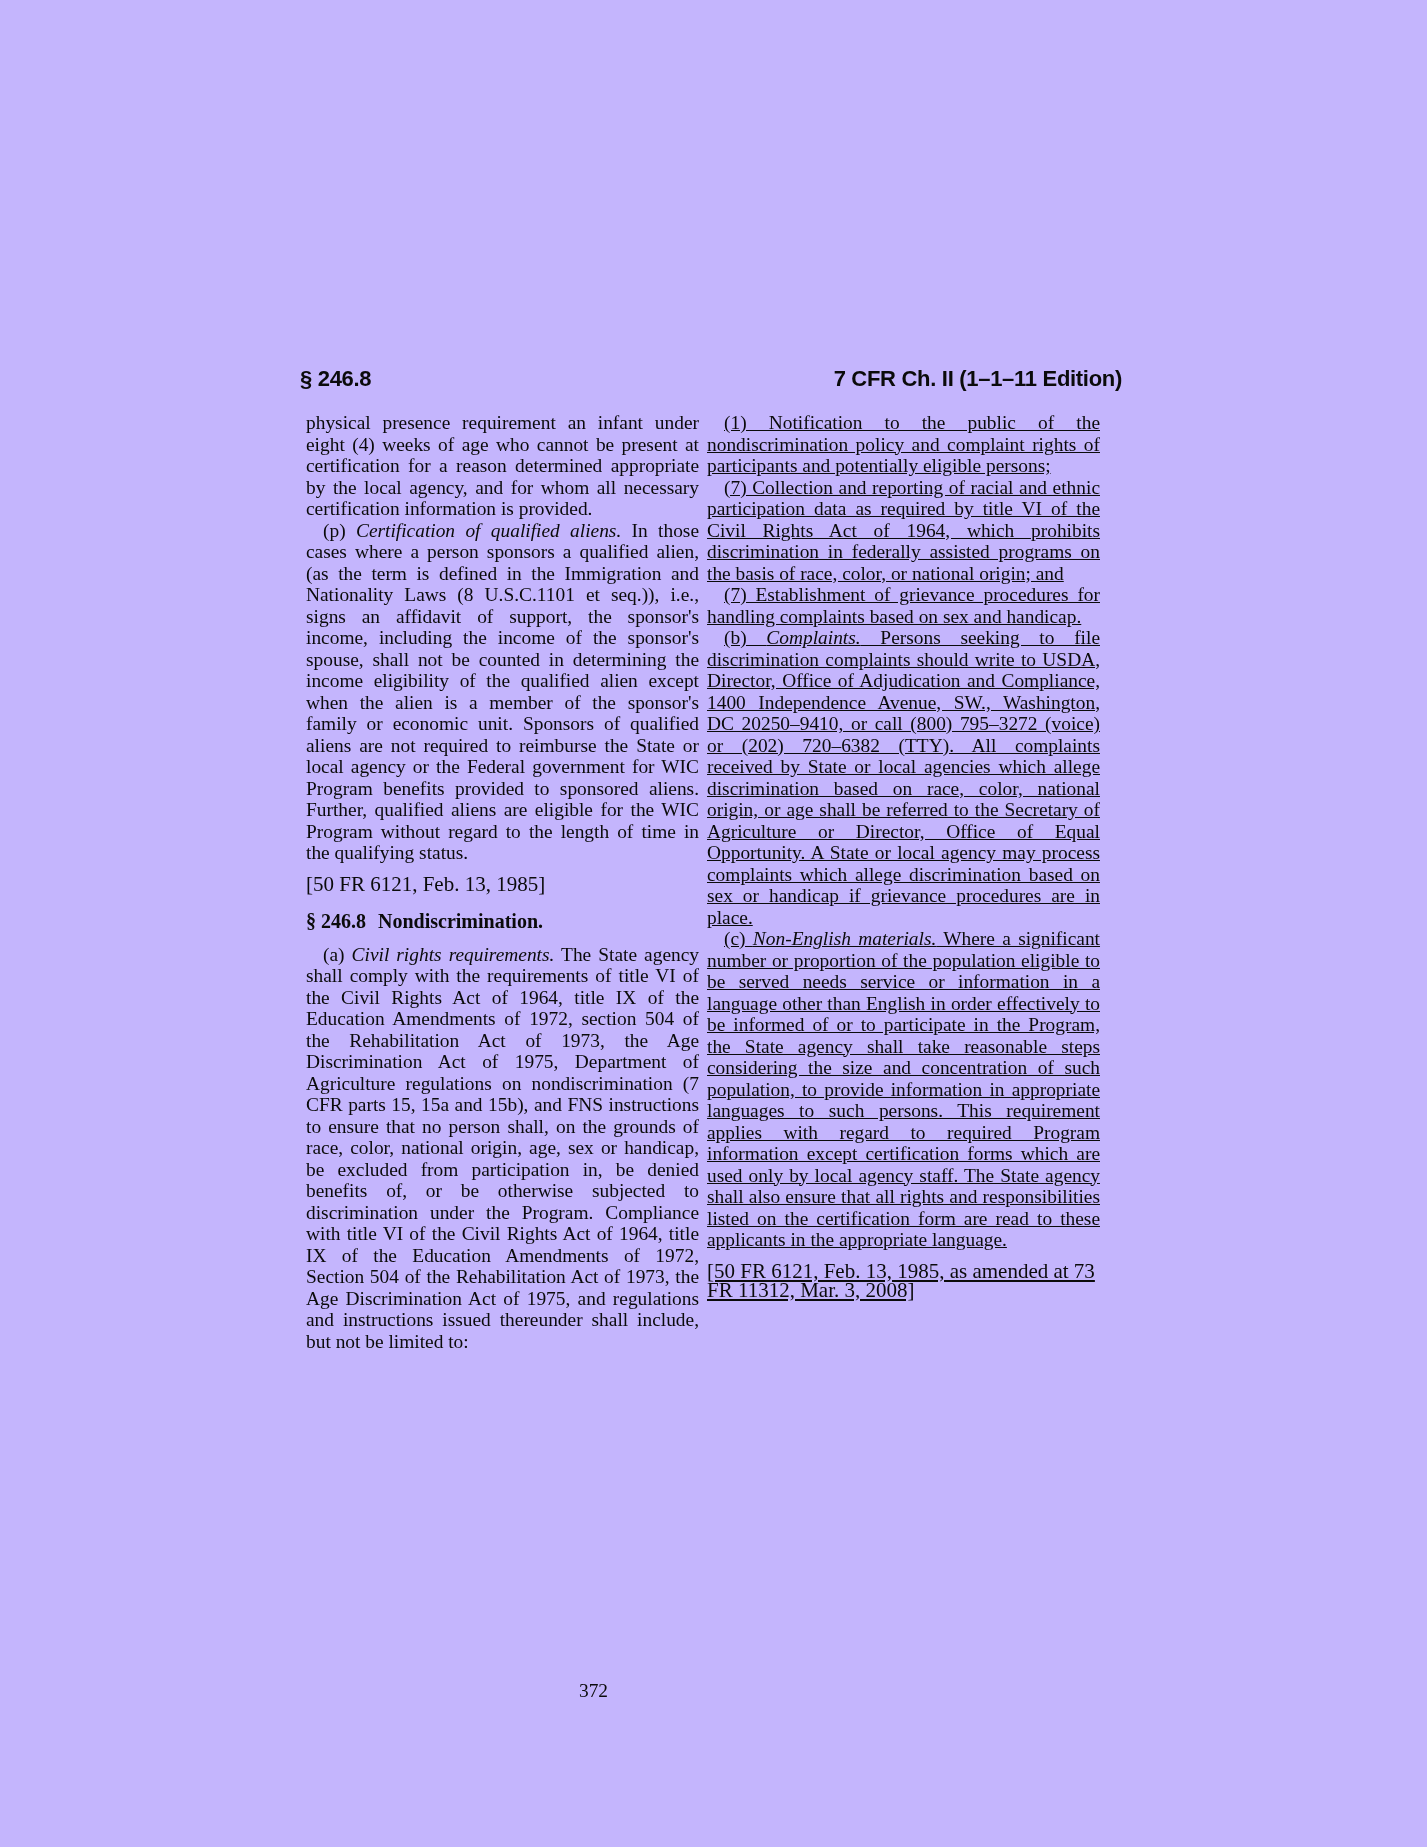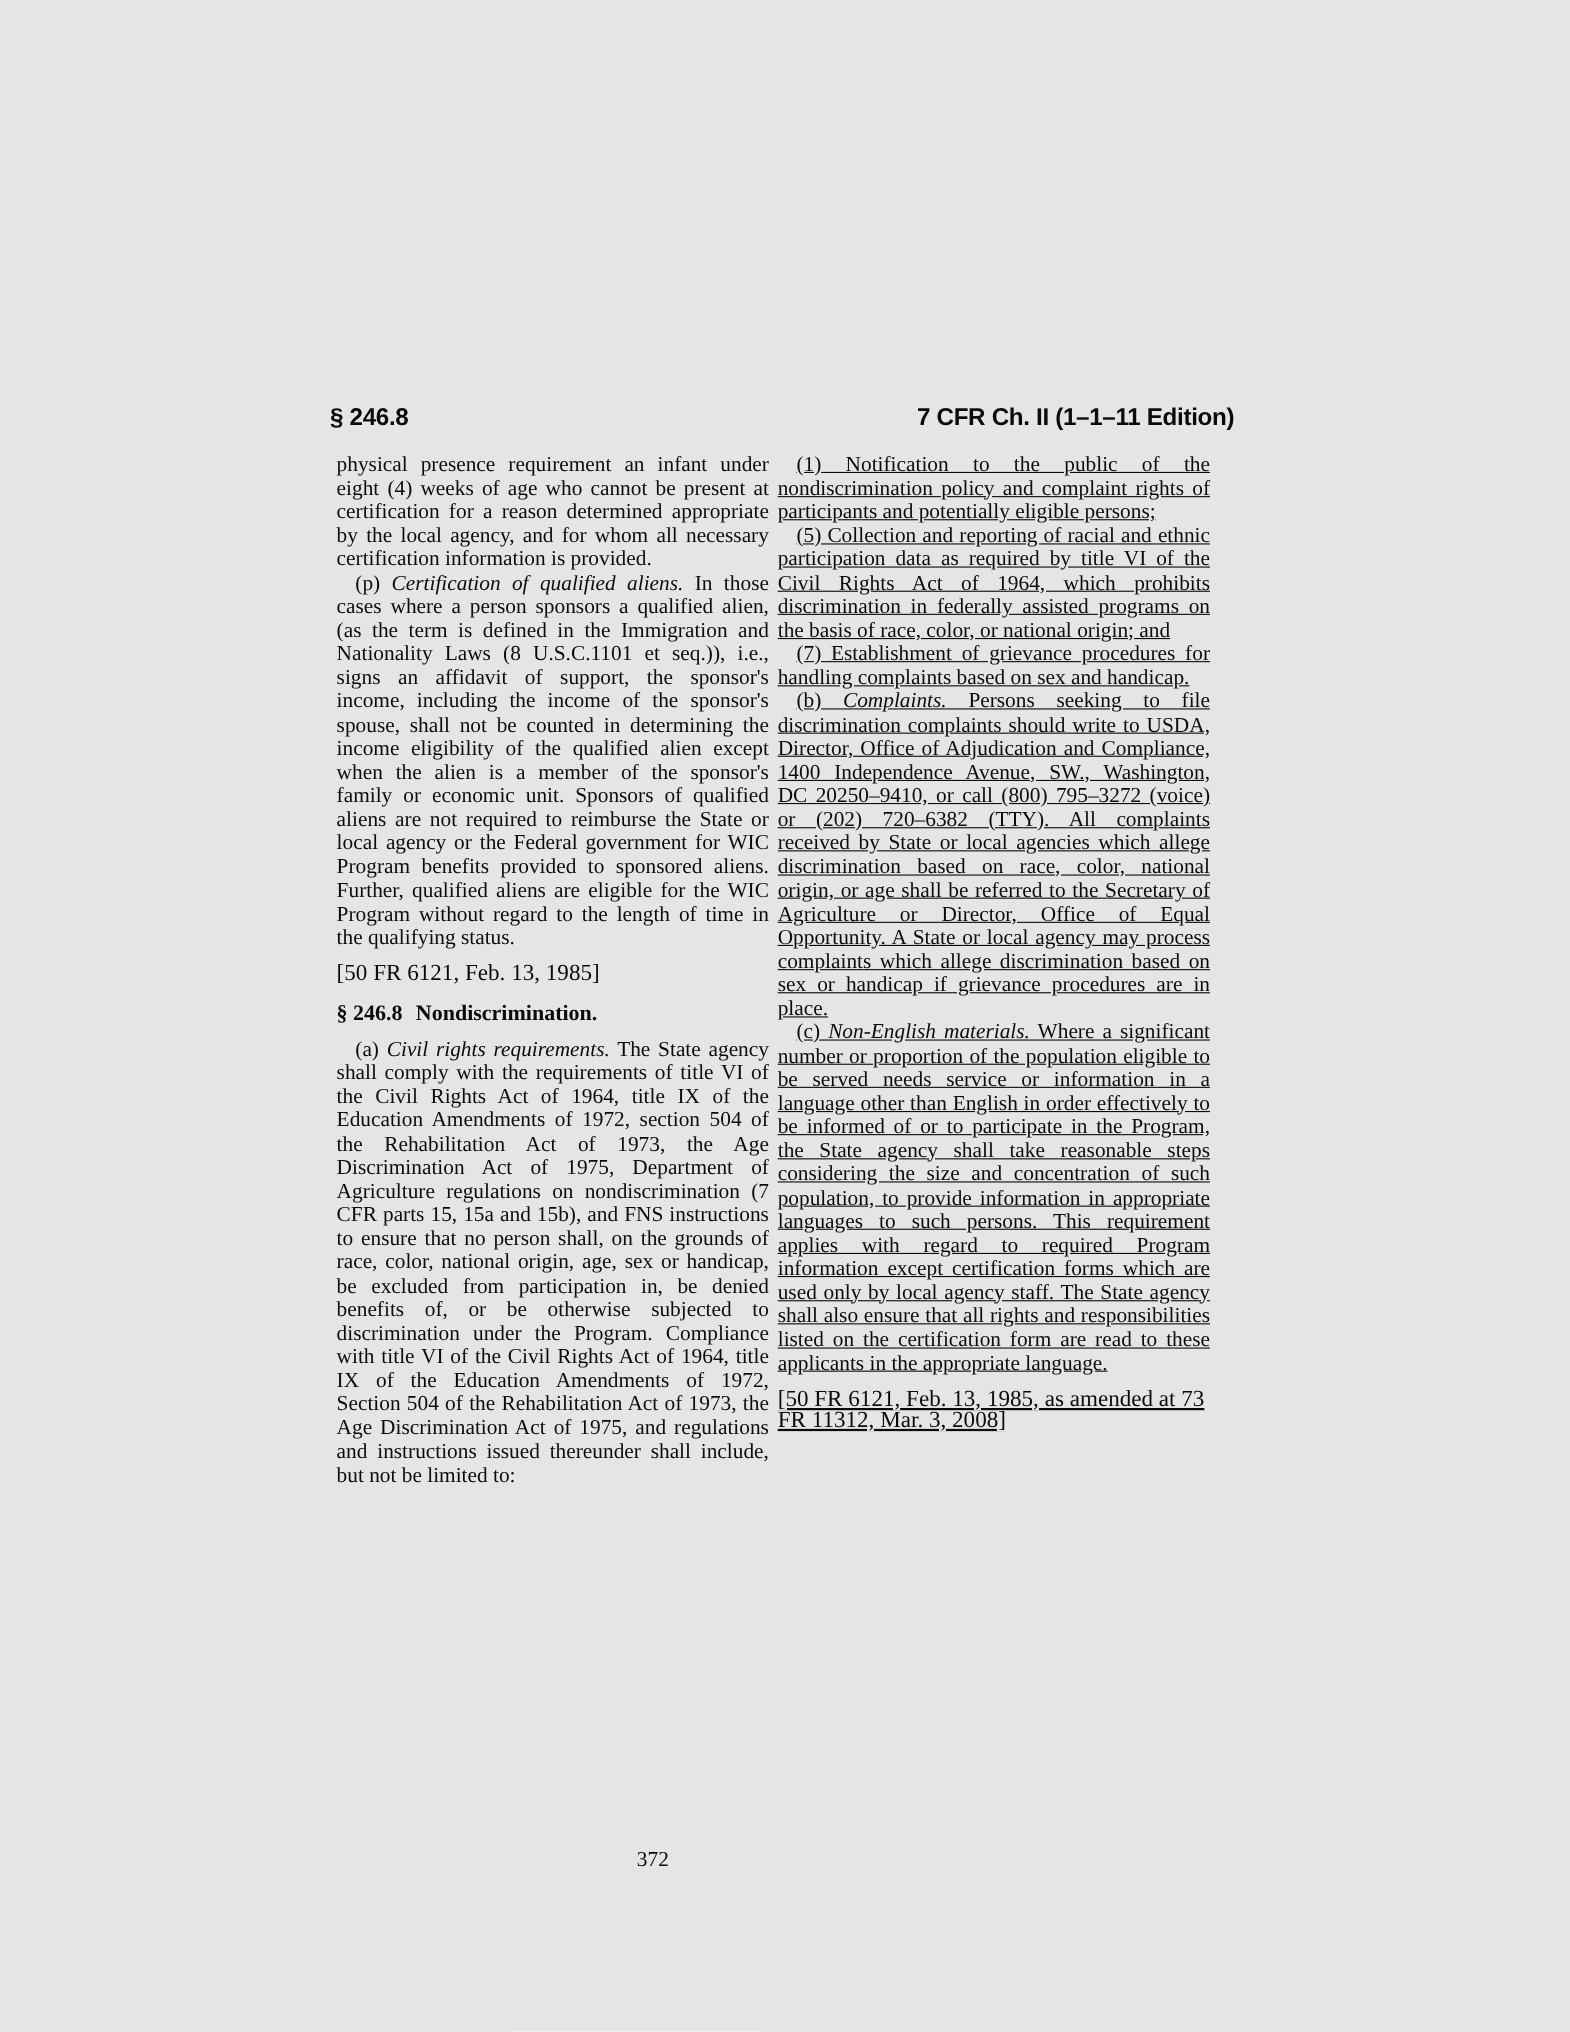--- a/index.html
+++ b/index.html
@@ -4,21 +4,21 @@
 <style>
   html, body {
     margin: 0;
     padding: 0;
     background: #ffffff;
   }
   .page {
     position: relative;
     width: 1427px;
     height: 1847px;
-    background: #e5e5e5;
+    background: #c4b5fd;
     color: #0b0b0b;
     font-family: "Liberation Serif", serif;
     overflow: hidden;
   }
   .running-head {
     position: absolute;
     top: 366px;
     font-family: "Liberation Sans", sans-serif;
     font-weight: bold;
     font-size: 22px;
@@ -96,21 +96,21 @@
   <div class="column left">
       <p class="block paragraph"><span>physical presence requirement an infant under eight (4) weeks of age who cannot be present at certification for a reason determined appropriate by the local agency, and for whom all necessary certification information is provided.</span></p>
       <p class="block paragraph indent"><span>(p) </span><span class="italic">Certification of qualified aliens.</span><span> In those cases where a person sponsors a qualified alien, (as the term is defined in the Immigration and Nationality Laws (8 U.S.C.1101 et seq.)), i.e., signs an affidavit of support, the sponsor's income, including the income of the sponsor's spouse, shall not be counted in determining the income eligibility of the qualified alien except when the alien is a member of the sponsor's family or economic unit. Sponsors of qualified aliens are not required to reimburse the State or local agency or the Federal government for WIC Program benefits provided to sponsored aliens. Further, qualified aliens are eligible for the WIC Program without regard to the length of time in the qualifying status.</span></p>
       <p class="block citation"><span>[50 FR 6121, Feb. 13, 1985]</span></p>
       <p class="block section-heading"><span class="bold">§ 246.8</span><span class="bold gap">Nondiscrimination.</span></p>
       <p class="block paragraph indent"><span>(a) </span><span class="italic">Civil rights requirements.</span><span> The State agency shall comply with the requirements of title VI of the Civil Rights Act of 1964, title IX of the Education Amendments of 1972, section 504 of the Rehabilitation Act of 1973, the Age Discrimination Act of 1975, Department of Agriculture regulations on nondiscrimination (7 CFR parts 15, 15a and 15b), and FNS instructions to ensure that no person shall, on the grounds of race, color, national origin, age, sex or handicap, be excluded from participation in, be denied benefits of, or be otherwise subjected to discrimination under the Program. Compliance with title VI of the Civil Rights Act of 1964, title IX of the Education Amendments of 1972, Section 504 of the Rehabilitation Act of 1973, the Age Discrimination Act of 1975, and regulations and instructions issued thereunder shall include, but not be limited to:</span></p>
     </div>
 
   <div class="column right">
       <p class="block paragraph indent"><span>(1) Notification to the public of the nondiscrimination policy and complaint rights of participants and potentially eligible persons;</span></p>
-      <p class="block paragraph indent"><span>(5) Collection and reporting of racial and ethnic participation data as required by title VI of the Civil Rights Act of 1964, which prohibits discrimination in federally assisted programs on the basis of race, color, or national origin; and</span></p>
+      <p class="block paragraph indent"><span>(7) Collection and reporting of racial and ethnic participation data as required by title VI of the Civil Rights Act of 1964, which prohibits discrimination in federally assisted programs on the basis of race, color, or national origin; and</span></p>
       <p class="block paragraph indent"><span>(7) Establishment of grievance procedures for handling complaints based on sex and handicap.</span></p>
       <p class="block paragraph indent"><span>(b) </span><span class="italic">Complaints.</span><span> Persons seeking to file discrimination complaints should write to USDA, Director, Office of Adjudication and Compliance, 1400 Independence Avenue, SW., Washington, DC 20250–9410, or call (800) 795–3272 (voice) or (202) 720–6382 (TTY). All complaints received by State or local agencies which allege discrimination based on race, color, national origin, or age shall be referred to the Secretary of Agriculture or Director, Office of Equal Opportunity. A State or local agency may process complaints which allege discrimination based on sex or handicap if grievance procedures are in place.</span></p>
       <p class="block paragraph indent"><span>(c) </span><span class="italic">Non-English materials.</span><span> Where a significant number or proportion of the population eligible to be served needs service or information in a language other than English in order effectively to be informed of or to participate in the Program, the State agency shall take reasonable steps considering the size and concentration of such population, to provide information in appropriate languages to such persons. This requirement applies with regard to required Program information except certification forms which are used only by local agency staff. The State agency shall also ensure that all rights and responsibilities listed on the certification form are read to these applicants in the appropriate language.</span></p>
       <p class="block citation"><span>[50 FR 6121, Feb. 13, 1985, as amended at 73 FR 11312, Mar. 3, 2008]</span></p>
     </div>
 
   <div class="page-number">372</div>
 
 </div>
 

